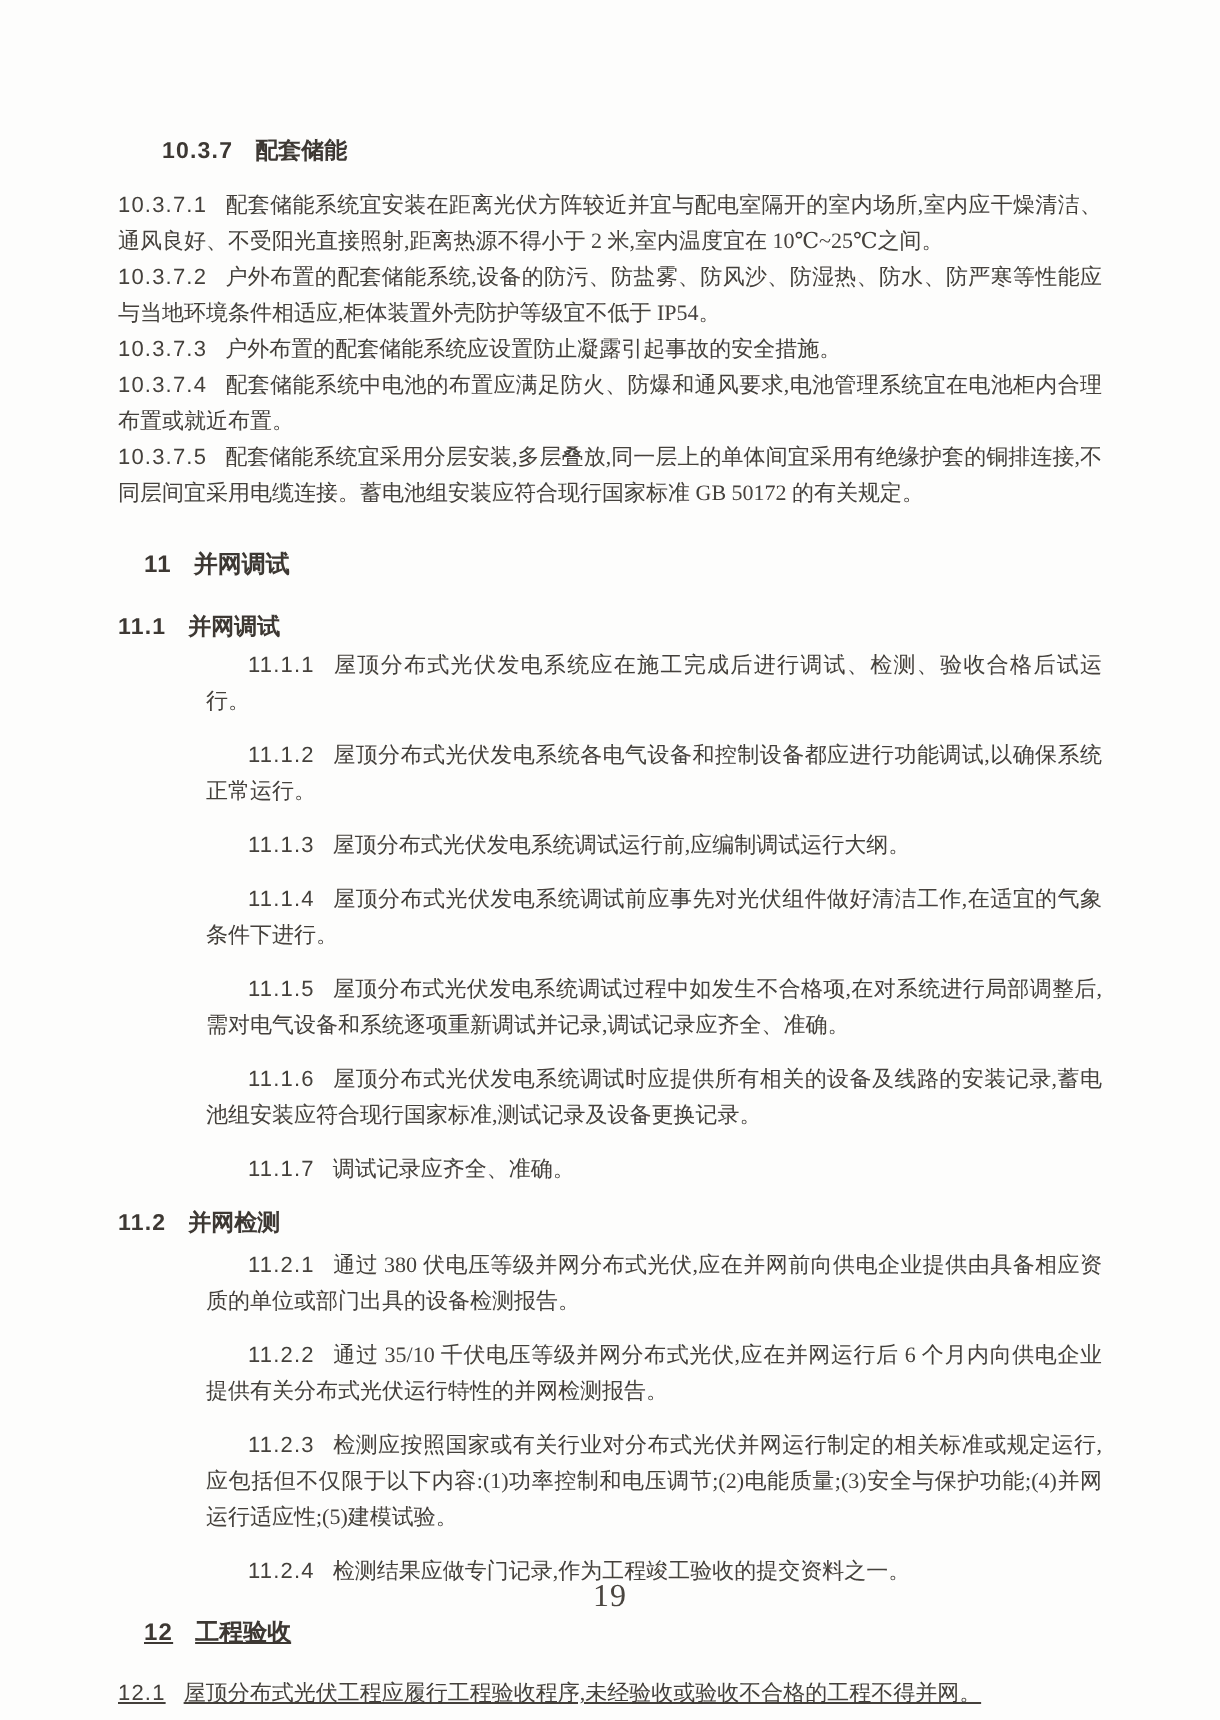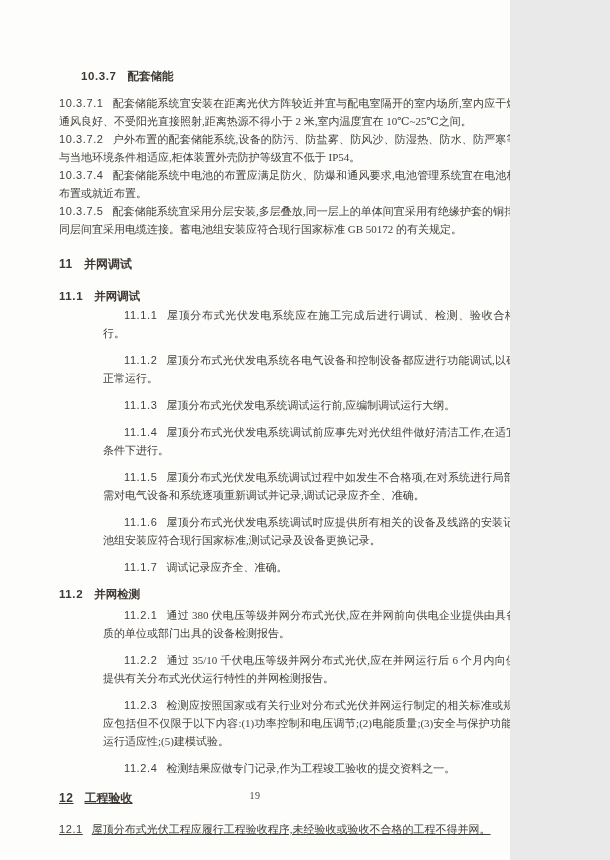--- a/index.html
+++ b/index.html
@@ -3,21 +3,21 @@
 <meta charset="utf-8">
 <style>
   html, body { margin: 0; padding: 0; }
   body {
     width: 610px; height: 860px;
     background: #e9e9e9;
     font-family: "Liberation Serif", "DejaVu Serif", serif;
   }
   .page {
     position: relative;
-    width: 510px; height: 860px;
+    width: 610px; height: 860px;
     background: #fdfdfc;
     color: #44403b;
     overflow: hidden;
   }
   .content {
     position: absolute;
     left: 59px; top: 67px;
     width: 492px;
   }
   .cnum {
@@ -43,52 +43,53 @@
   .h-sub {
     margin: 0;
     font-size: 11.5px;
     font-weight: bold;
     color: #3d3833;
     line-height: 19px;
   }
   .h-sub .cnum, .h-chapter .cnum { font-weight: bold; margin-right: 11px; }
   .h-1037 { padding-left: 22px; margin-bottom: 8px; }
   .h-chapter {
-    margin: 0;
+    margin: 13px;
     font-size: 12px;
     font-weight: bold;
     color: #3d3833;
     line-height: 20px;
   }
   .h-ch11 { margin-top: 16px; margin-bottom: 13px; }
   .h-111  { margin-bottom: 0; }
   .h-112  { margin-top: 5px; margin-bottom: 2px; }
   .h-ch12 { margin-top: 11px; margin-bottom: 12px; text-decoration: underline; }
   .sec10 .clause { margin-bottom: 0; }
   .pagenum {
     position: absolute;
     left: 0; right: 0;
     top: 790px;
     text-align: center;
-    font-size: 10px;
+    font-size: 16px;
     color: #4a453f;
     letter-spacing: 0.5px;
   }
 </style>
 </head>
 <body>
 
 <div class="page">
   <div class="content">
 
     <div class="sec10">
       <p class="h-sub h-1037"><span class="cnum">10.3.7</span><span>配套储能</span></p>
 
       <p class="clause"><span class="cnum">10.3.7.1</span><span>配套储能系统宜安装在距离光伏方阵较近并宜与配电室隔开的室内场所,室内应干燥清洁、通风良好、不受阳光直接照射,距离热源不得小于 2 米,室内温度宜在 10℃~25℃之间。</span></p>
       <p class="clause"><span class="cnum">10.3.7.2</span><span>户外布置的配套储能系统,设备的防污、防盐雾、防风沙、防湿热、防水、防严寒等性能应与当地环境条件相适应,柜体装置外壳防护等级宜不低于 IP54。</span></p>
+      <p class="clause"><span class="cnum">10.3.7.3</span><span>户外布置的配套储能系统应设置防止凝露引起事故的安全措施。</span></p>
       <p class="clause"><span class="cnum">10.3.7.4</span><span>配套储能系统中电池的布置应满足防火、防爆和通风要求,电池管理系统宜在电池柜内合理布置或就近布置。</span></p>
       <p class="clause"><span class="cnum">10.3.7.5</span><span>配套储能系统宜采用分层安装,多层叠放,同一层上的单体间宜采用有绝缘护套的铜排连接,不同层间宜采用电缆连接。蓄电池组安装应符合现行国家标准 GB 50172 的有关规定。</span></p>
     </div>
 
     <p class="h-chapter h-ch11"><span class="cnum">11</span><span>并网调试</span></p>
 
     <p class="h-sub h-111"><span class="cnum">11.1</span><span>并网调试</span></p>
 
     <p class="clause indent"><span class="cnum">11.1.1</span><span>屋顶分布式光伏发电系统应在施工完成后进行调试、检测、验收合格后试运行。</span></p>
     <p class="clause indent"><span class="cnum">11.1.2</span><span>屋顶分布式光伏发电系统各电气设备和控制设备都应进行功能调试,以确保系统正常运行。</span></p>

